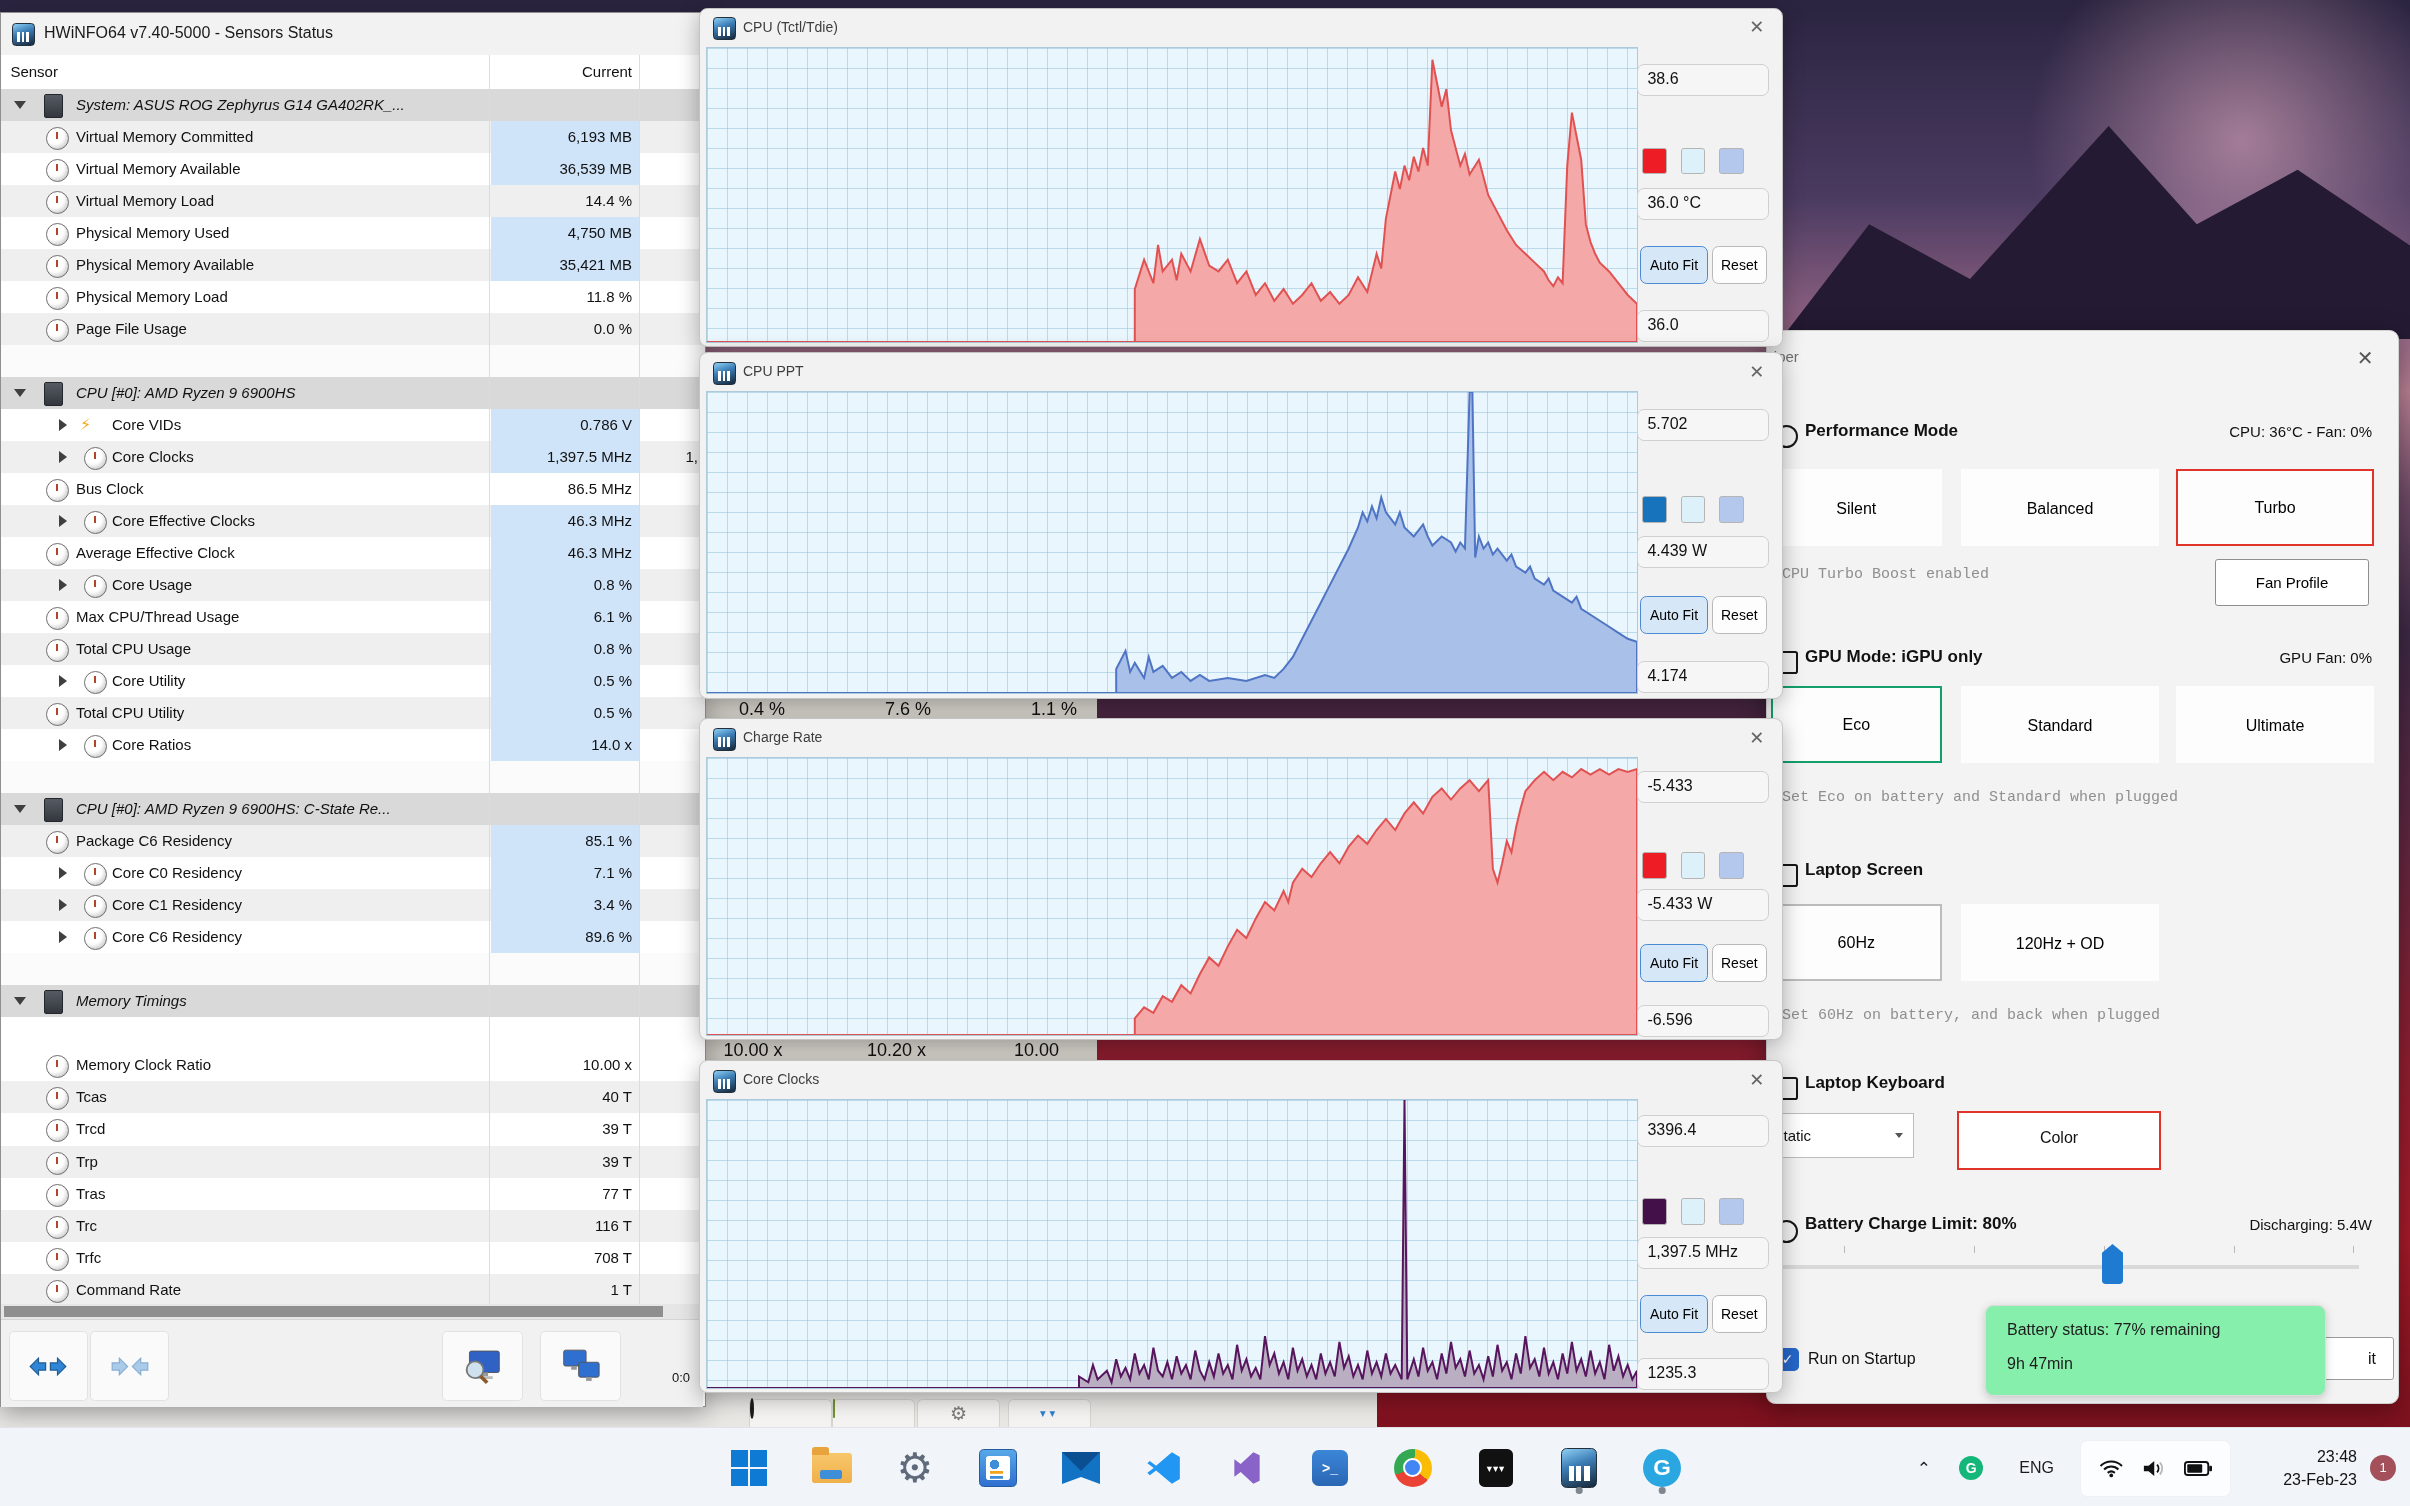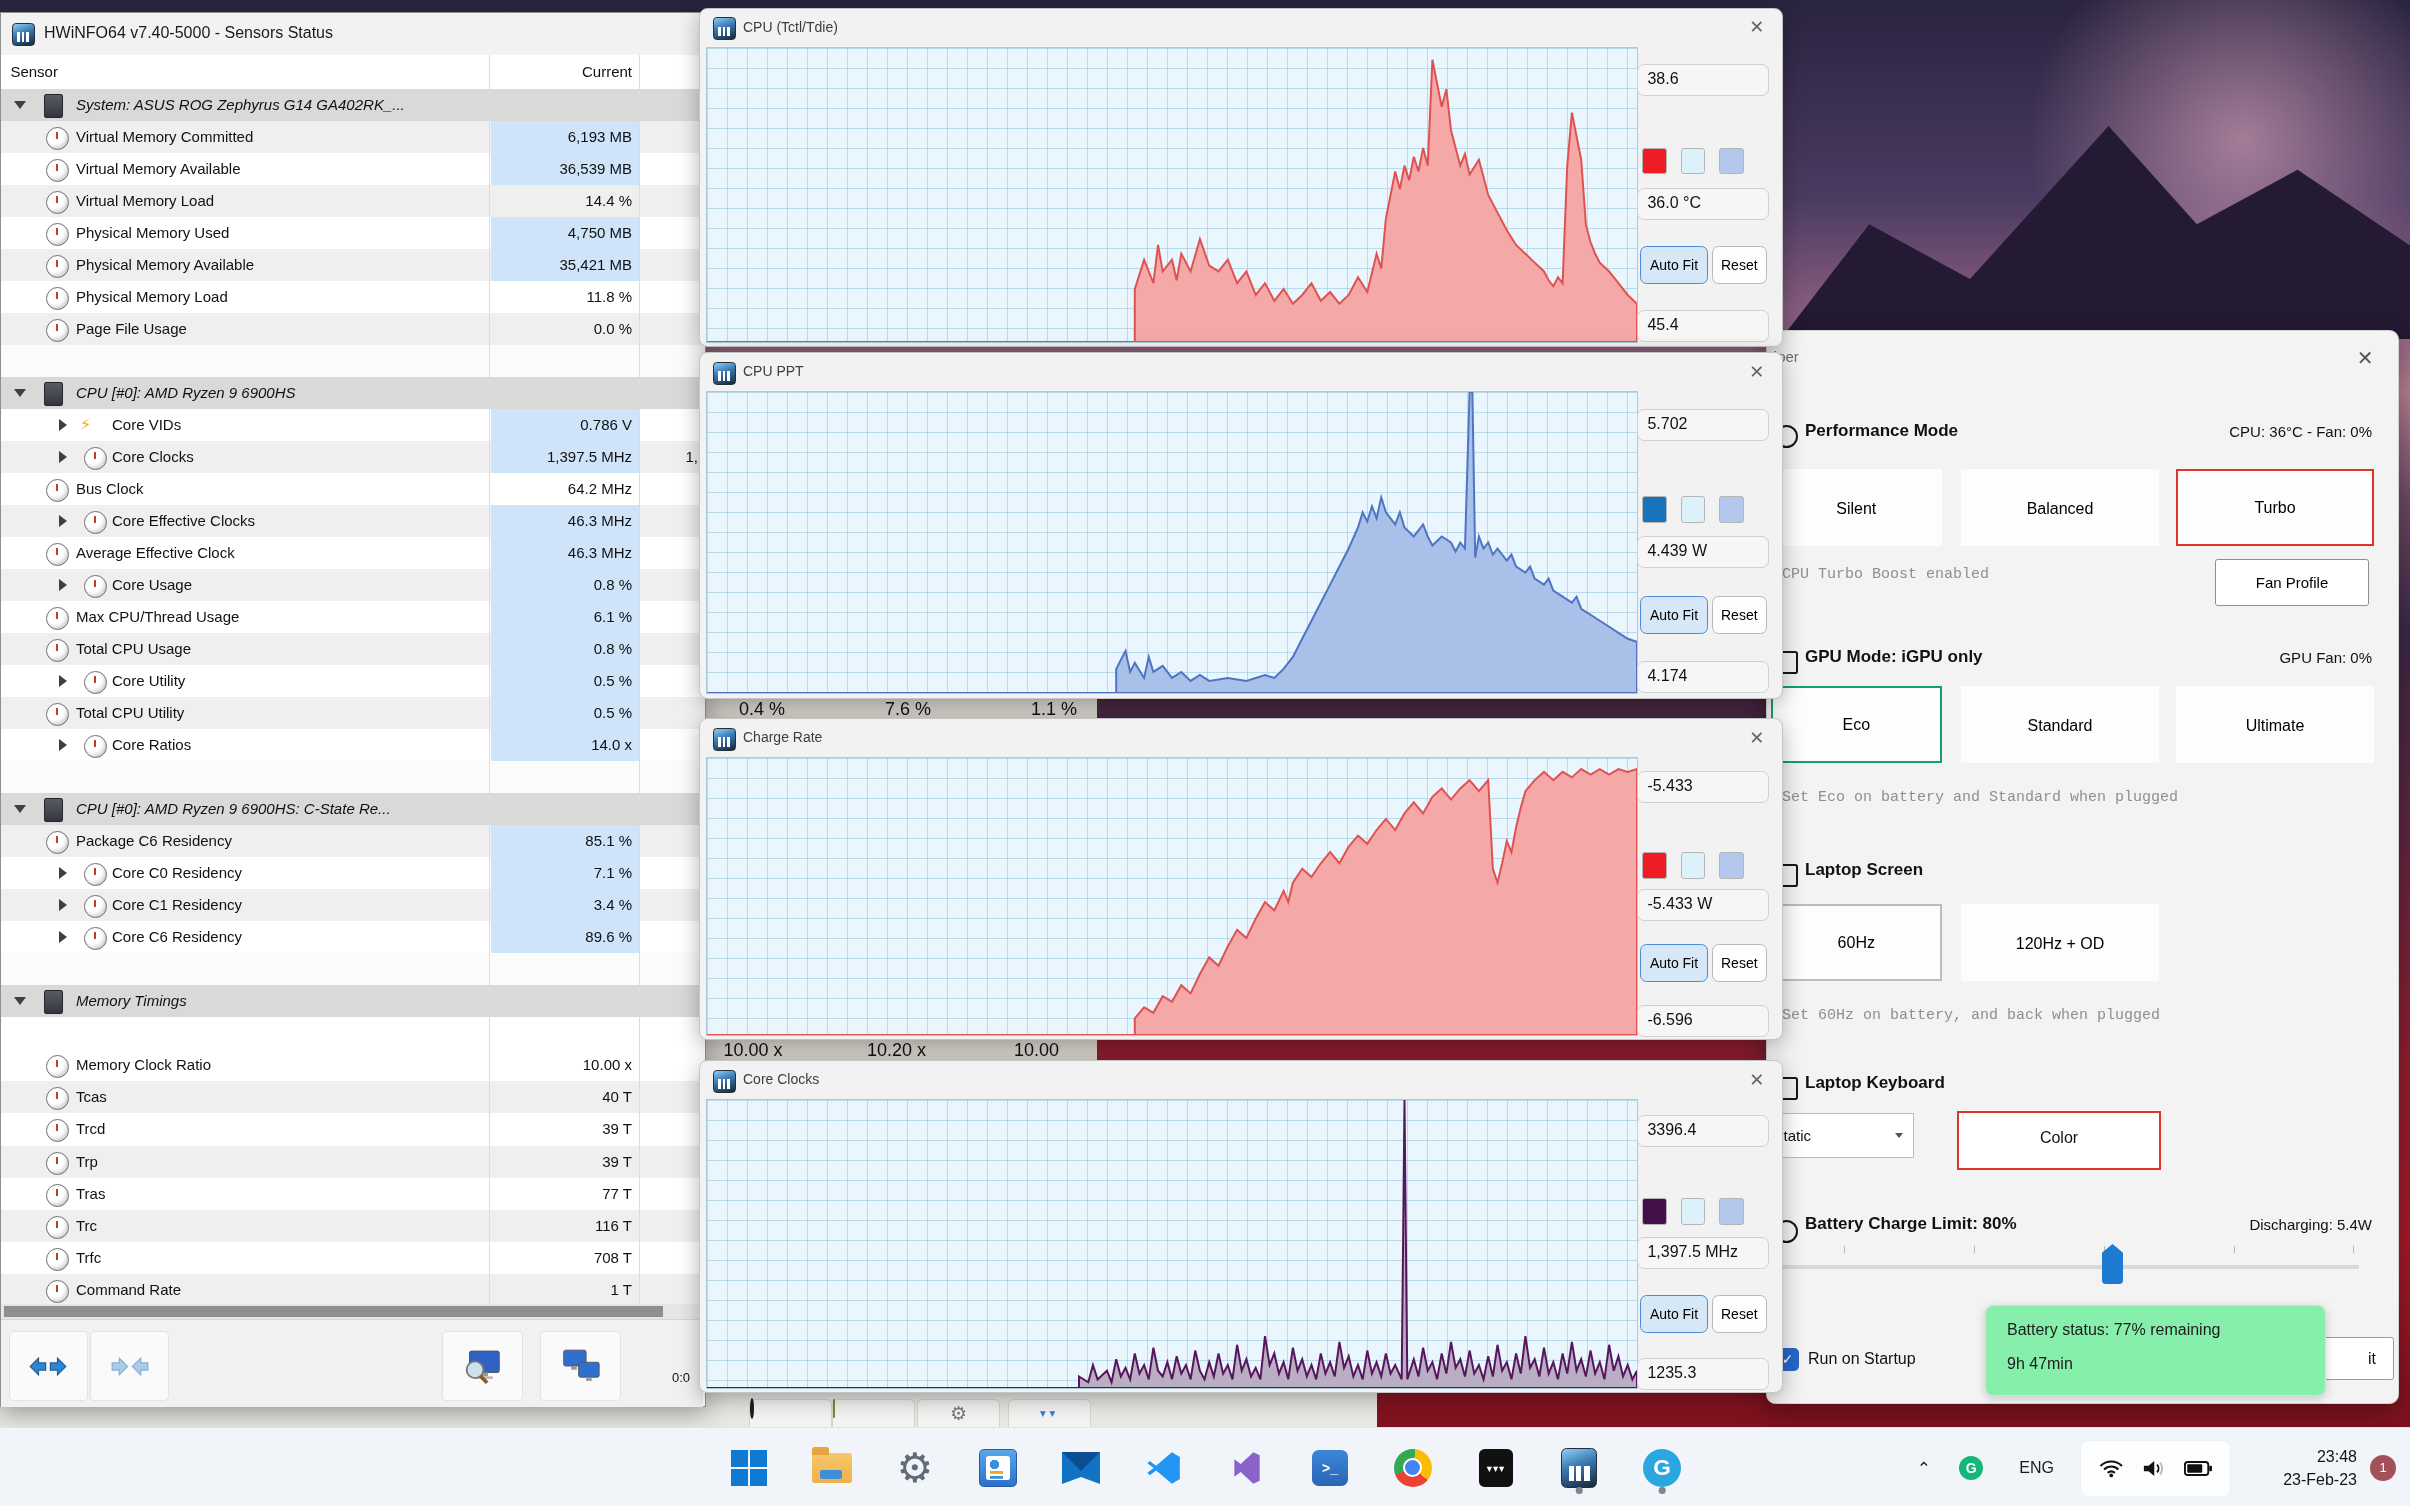--- a/index.html
+++ b/index.html
@@ -232,21 +232,21 @@
         <div class="trow alt indent" style="top: 352px;">
           <span class="chev-r"></span>
           <span class="ic-gauge"></span>
           <span class="slabel">Core Clocks</span>
           <span class="sval hl">1,397.5 MHz</span>
           <span class="sval2">1,</span>
         </div>
         <div class="trow" style="top: 384px;">
           <span class="ic-gauge"></span>
           <span class="slabel">Bus Clock</span>
-          <span class="sval">64.2 MHz</span>
+          <span class="sval">86.5 MHz</span>
         </div>
         <div class="trow alt indent" style="top: 416px;">
           <span class="chev-r"></span>
           <span class="ic-gauge"></span>
           <span class="slabel">Core Effective Clocks</span>
           <span class="sval hl">46.3 MHz</span>
         </div>
         <div class="trow" style="top: 448px;">
           <span class="ic-gauge"></span>
           <span class="slabel">Average Effective Clock</span>
@@ -468,21 +468,21 @@
         </div>
         <div class="plot" style="height:294px;">
           <svg viewBox="0 0 1000 300" preserveAspectRatio="none">
             <path d="M 0 300 L 0 300 L 460 300 L 460 246 L 470 216 L 480 240 L 485 201 L 490 228 L 500 216 L 505 237 L 510 210 L 520 228 L 530 195 L 540 222 L 550 228 L 560 216 L 570 240 L 580 228 L 590 252 L 600 240 L 610 258 L 620 246 L 630 261 L 640 252 L 650 240 L 660 258 L 670 249 L 680 261 L 690 252 L 700 234 L 710 249 L 720 210 L 725 225 L 730 174 L 740 126 L 745 144 L 750 120 L 755 135 L 760 111 L 765 126 L 770 102 L 775 120 L 780 12 L 785 36 L 790 60 L 795 42 L 800 84 L 805 102 L 810 120 L 815 108 L 820 129 L 830 114 L 835 132 L 840 150 L 850 168 L 860 186 L 870 201 L 880 210 L 890 219 L 900 228 L 905 237 L 910 243 L 915 234 L 920 240 L 925 120 L 930 66 L 935 90 L 940 114 L 945 180 L 950 198 L 955 210 L 960 219 L 970 228 L 980 240 L 990 252 L 1000 261 L 1000 300 Z" fill="#f5a8a8" stroke="#e05252" stroke-width="2" vector-effect="non-scaling-stroke"></path>
           </svg>
         </div>
         <div class="vbox vmax" style="top:55px">38.6</div>
         <div class="swrow" style="top:139px"><span class="sw" style="background:#ee1c25"></span><span class="sw" style="background:#ddf1fb"></span><span class="sw" style="background:#b3c8ec"></span></div>
         <div class="vbox vcur" style="top:179px">36.0 °C</div>
         <div class="btnrow" style="top:237px"><button class="autofit">Auto Fit</button><button class="greset">Reset</button></div>
-        <div class="vbox vmin" style="top:301px">45.4</div>
+        <div class="vbox vmin" style="top:301px">36.0</div>
       </div>
       <div class="gwin" style="top: 352px; height: 345px;">
         <div class="gtbar">
           <span class="hwico"></span>
           <span class="gtitle">CPU PPT</span>
           <span class="gclose">✕</span>
         </div>
         <div class="plot" style="height:301px;">
           <svg viewBox="0 0 1000 300" preserveAspectRatio="none">
             <path d="M 0 300 L 0 300 L 440 300 L 440 276 L 450 258 L 455 279 L 460 270 L 470 285 L 475 264 L 480 279 L 490 273 L 500 285 L 510 279 L 520 288 L 530 282 L 540 288 L 560 285 L 580 288 L 600 282 L 610 285 L 620 276 L 630 264 L 640 246 L 650 228 L 660 210 L 670 192 L 680 174 L 690 156 L 700 135 L 705 120 L 710 129 L 715 114 L 720 126 L 725 105 L 730 120 L 740 132 L 745 120 L 750 135 L 760 144 L 770 132 L 775 144 L 780 153 L 790 144 L 800 150 L 805 159 L 810 150 L 815 156 L 820 0 L 823 0 L 826 165 L 830 144 L 835 156 L 840 150 L 845 162 L 850 156 L 860 168 L 865 162 L 870 174 L 880 180 L 885 174 L 890 186 L 900 192 L 905 186 L 910 198 L 920 204 L 930 210 L 935 204 L 940 216 L 950 222 L 960 228 L 970 234 L 980 240 L 990 246 L 1000 249 L 1000 300 Z" fill="#a9c0e8" stroke="#4f74c4" stroke-width="2" vector-effect="non-scaling-stroke"></path>

